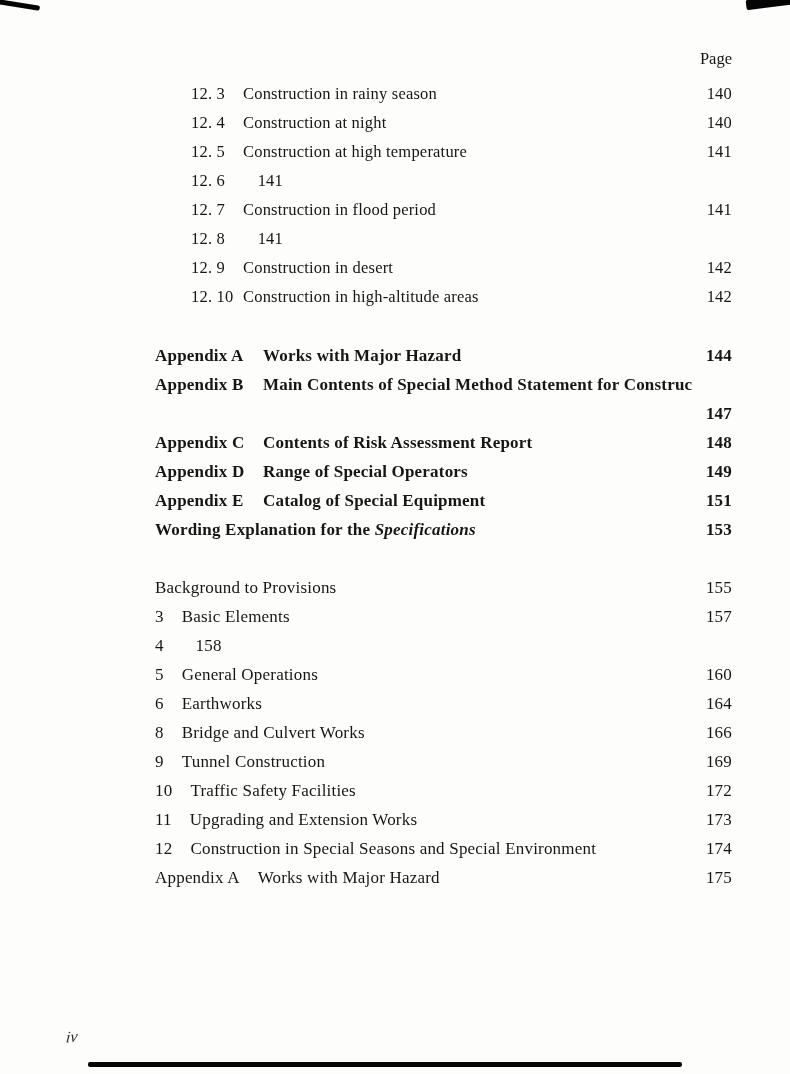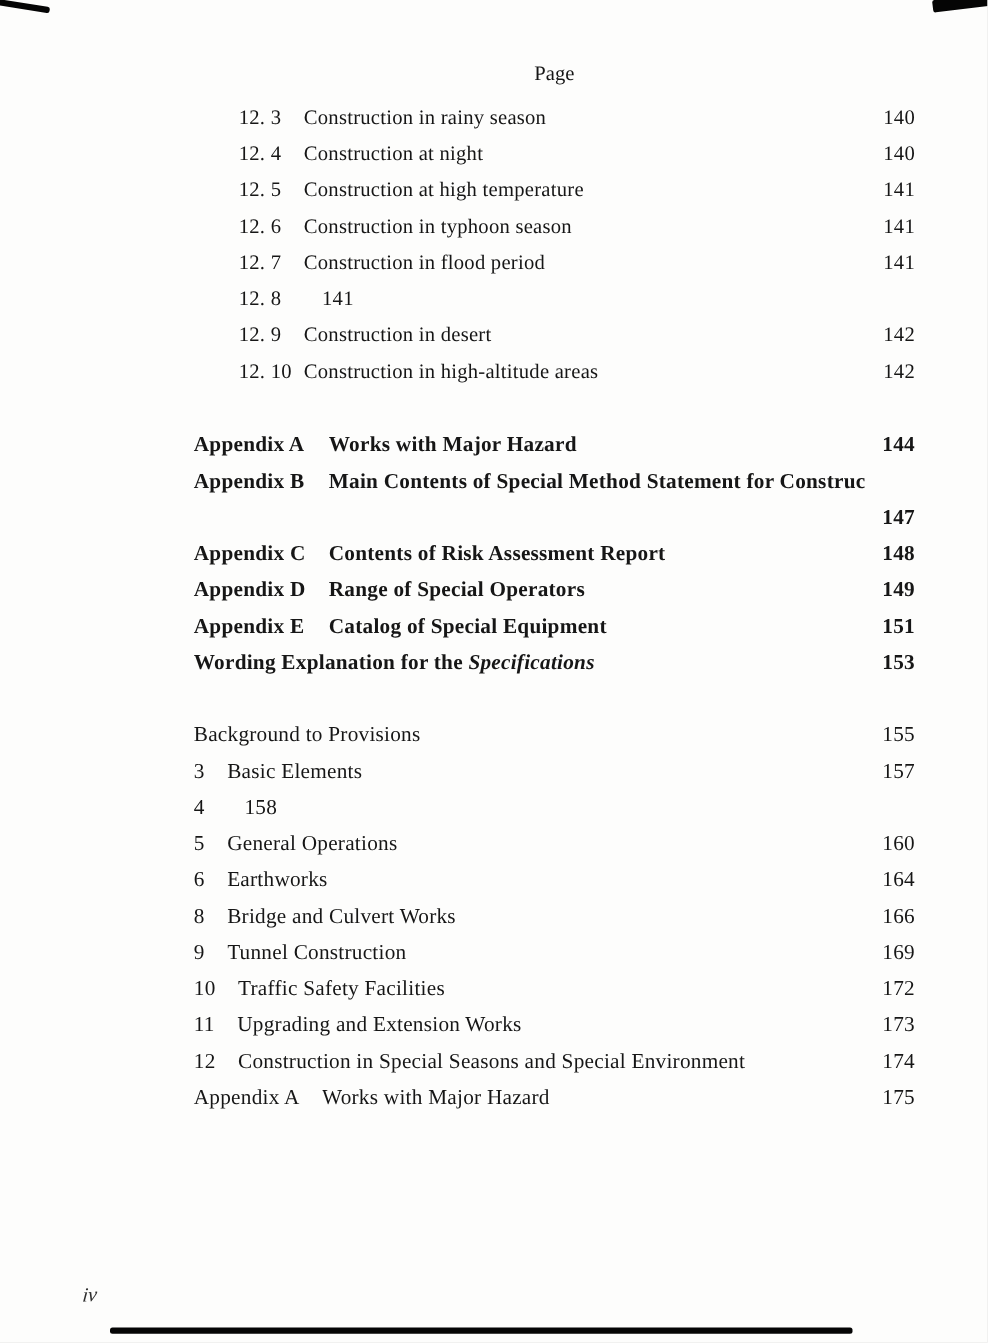--- a/index.html
+++ b/index.html
@@ -13,21 +13,21 @@
     font-family: "Liberation Serif", "DejaVu Serif", serif;
     color: #161616;
   }
   .content {
     position: absolute;
     left: 155px;
     top: 44px;
     width: 577px;
   }
   .page-label-row {
-    text-align: center;
+    text-align: right;
     font-size: 16.5px;
     height: 29px;
     line-height: 29px;
   }
   .row {
     display: flex;
     align-items: flex-end;
     height: 29px;
     line-height: 29px;
     white-space: nowrap;
@@ -100,21 +100,20 @@
         <span class="title">Construction at night</span>
         <span class="pg">140</span>
       </div>
       <div class="row sub">
         <span class="num">12. 5</span>
         <span class="title">Construction at high temperature</span>
         <span class="pg">141</span>
       </div>
       <div class="row sub">
         <span class="num">12. 6</span>
-        <span class="title">Construction in typhoon season</span>
         <span class="pg">141</span>
       </div>
       <div class="row sub">
         <span class="num">12. 7</span>
         <span class="title">Construction in flood period</span>
         <span class="pg">141</span>
       </div>
       <div class="row sub">
         <span class="num">12. 8</span>
         <span class="pg">141</span>

